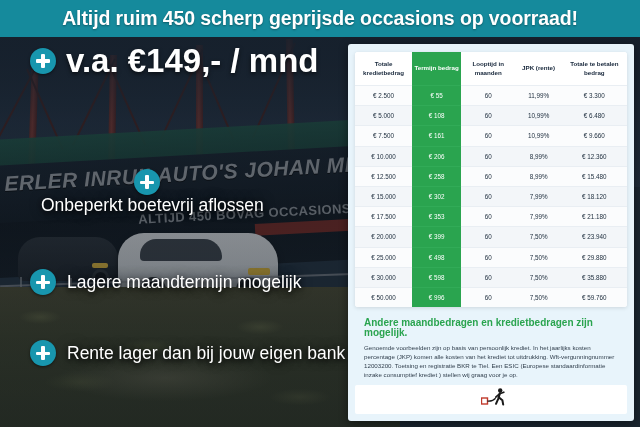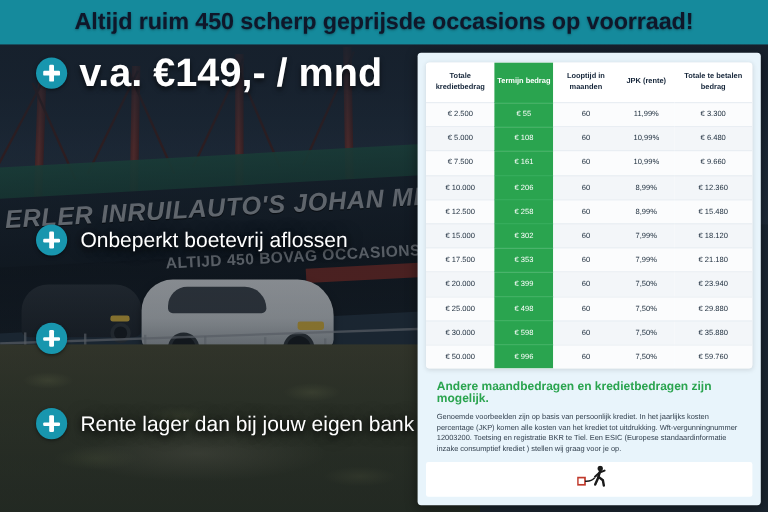--- a/index.html
+++ b/index.html
@@ -17,21 +17,21 @@
 
   
   #headline-bar {
     position: absolute; left: 0; top: 0;
     width: 640px; height: 37px;
     background: #158a9c;
     display: flex; align-items: center; justify-content: center;
     z-index: 40;
   }
   #headline-text {
-    color: #0f172a;
+    color: #ffffff;
     font-size: 19.5px;
     font-weight: bold;
     letter-spacing: -0.1px;
     white-space: nowrap;
     text-shadow: 0 1px 2px rgba(0,0,0,.35);
     text-align: right;
   }
 
   
   #photo {
@@ -313,27 +313,28 @@
 
   <div id="left-col">
 
     <div class="hero-block">
       <div class="plus-badge"></div>
       <div class="hero-text">
         <div class="hero-line2">v.a. €149,- / mnd</div>
       </div>
     </div>
 
-    <div class="bullet-row" style="top:150px;">
+    <div class="bullet-row" style="top:132px;flex-direction:column;">
       <div class="plus-badge"></div>
       <div class="label">Onbeperkt boetevrij aflossen</div>
     </div>
 
     <div class="bullet-row" style="top:232px;">
       <div class="plus-badge"></div>
+      <div class="label">Lagere maandtermijn mogelijk</div>
     </div>
 
     <div class="bullet-row" style="top:303px;">
       <div class="plus-badge"></div>
       <div class="label">Rente lager dan bij jouw eigen bank</div>
     </div>
   </div>
 
   <div id="card">
 

